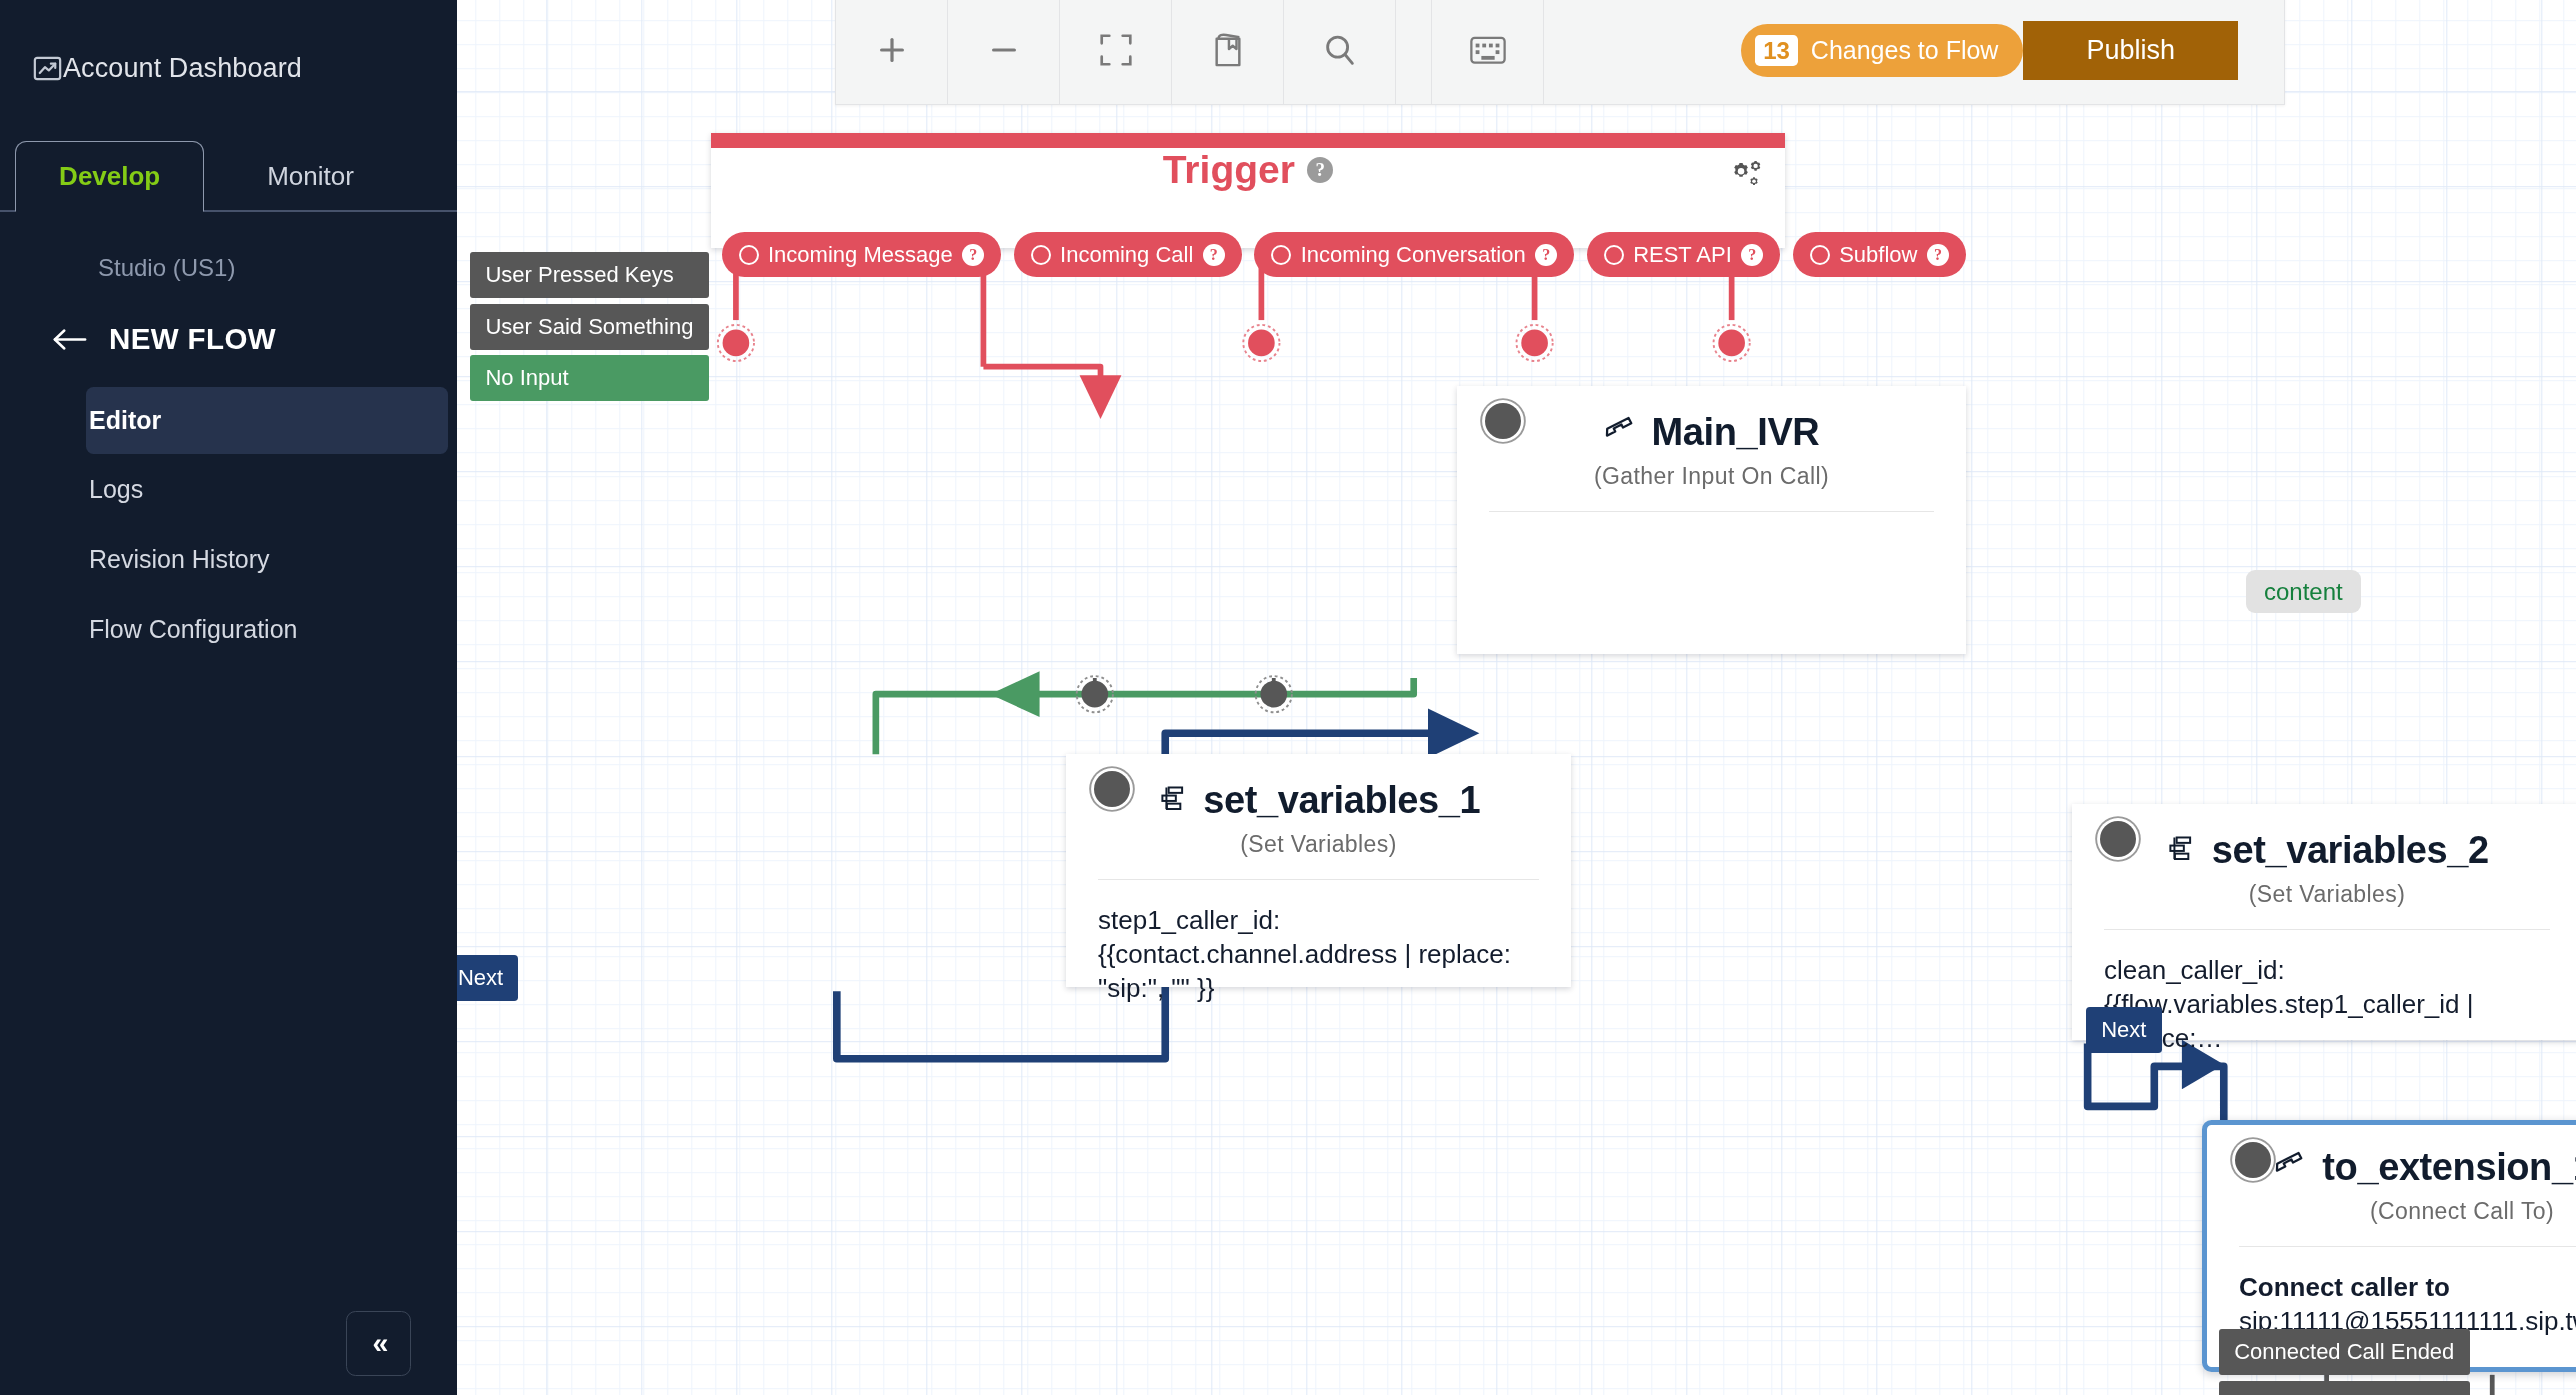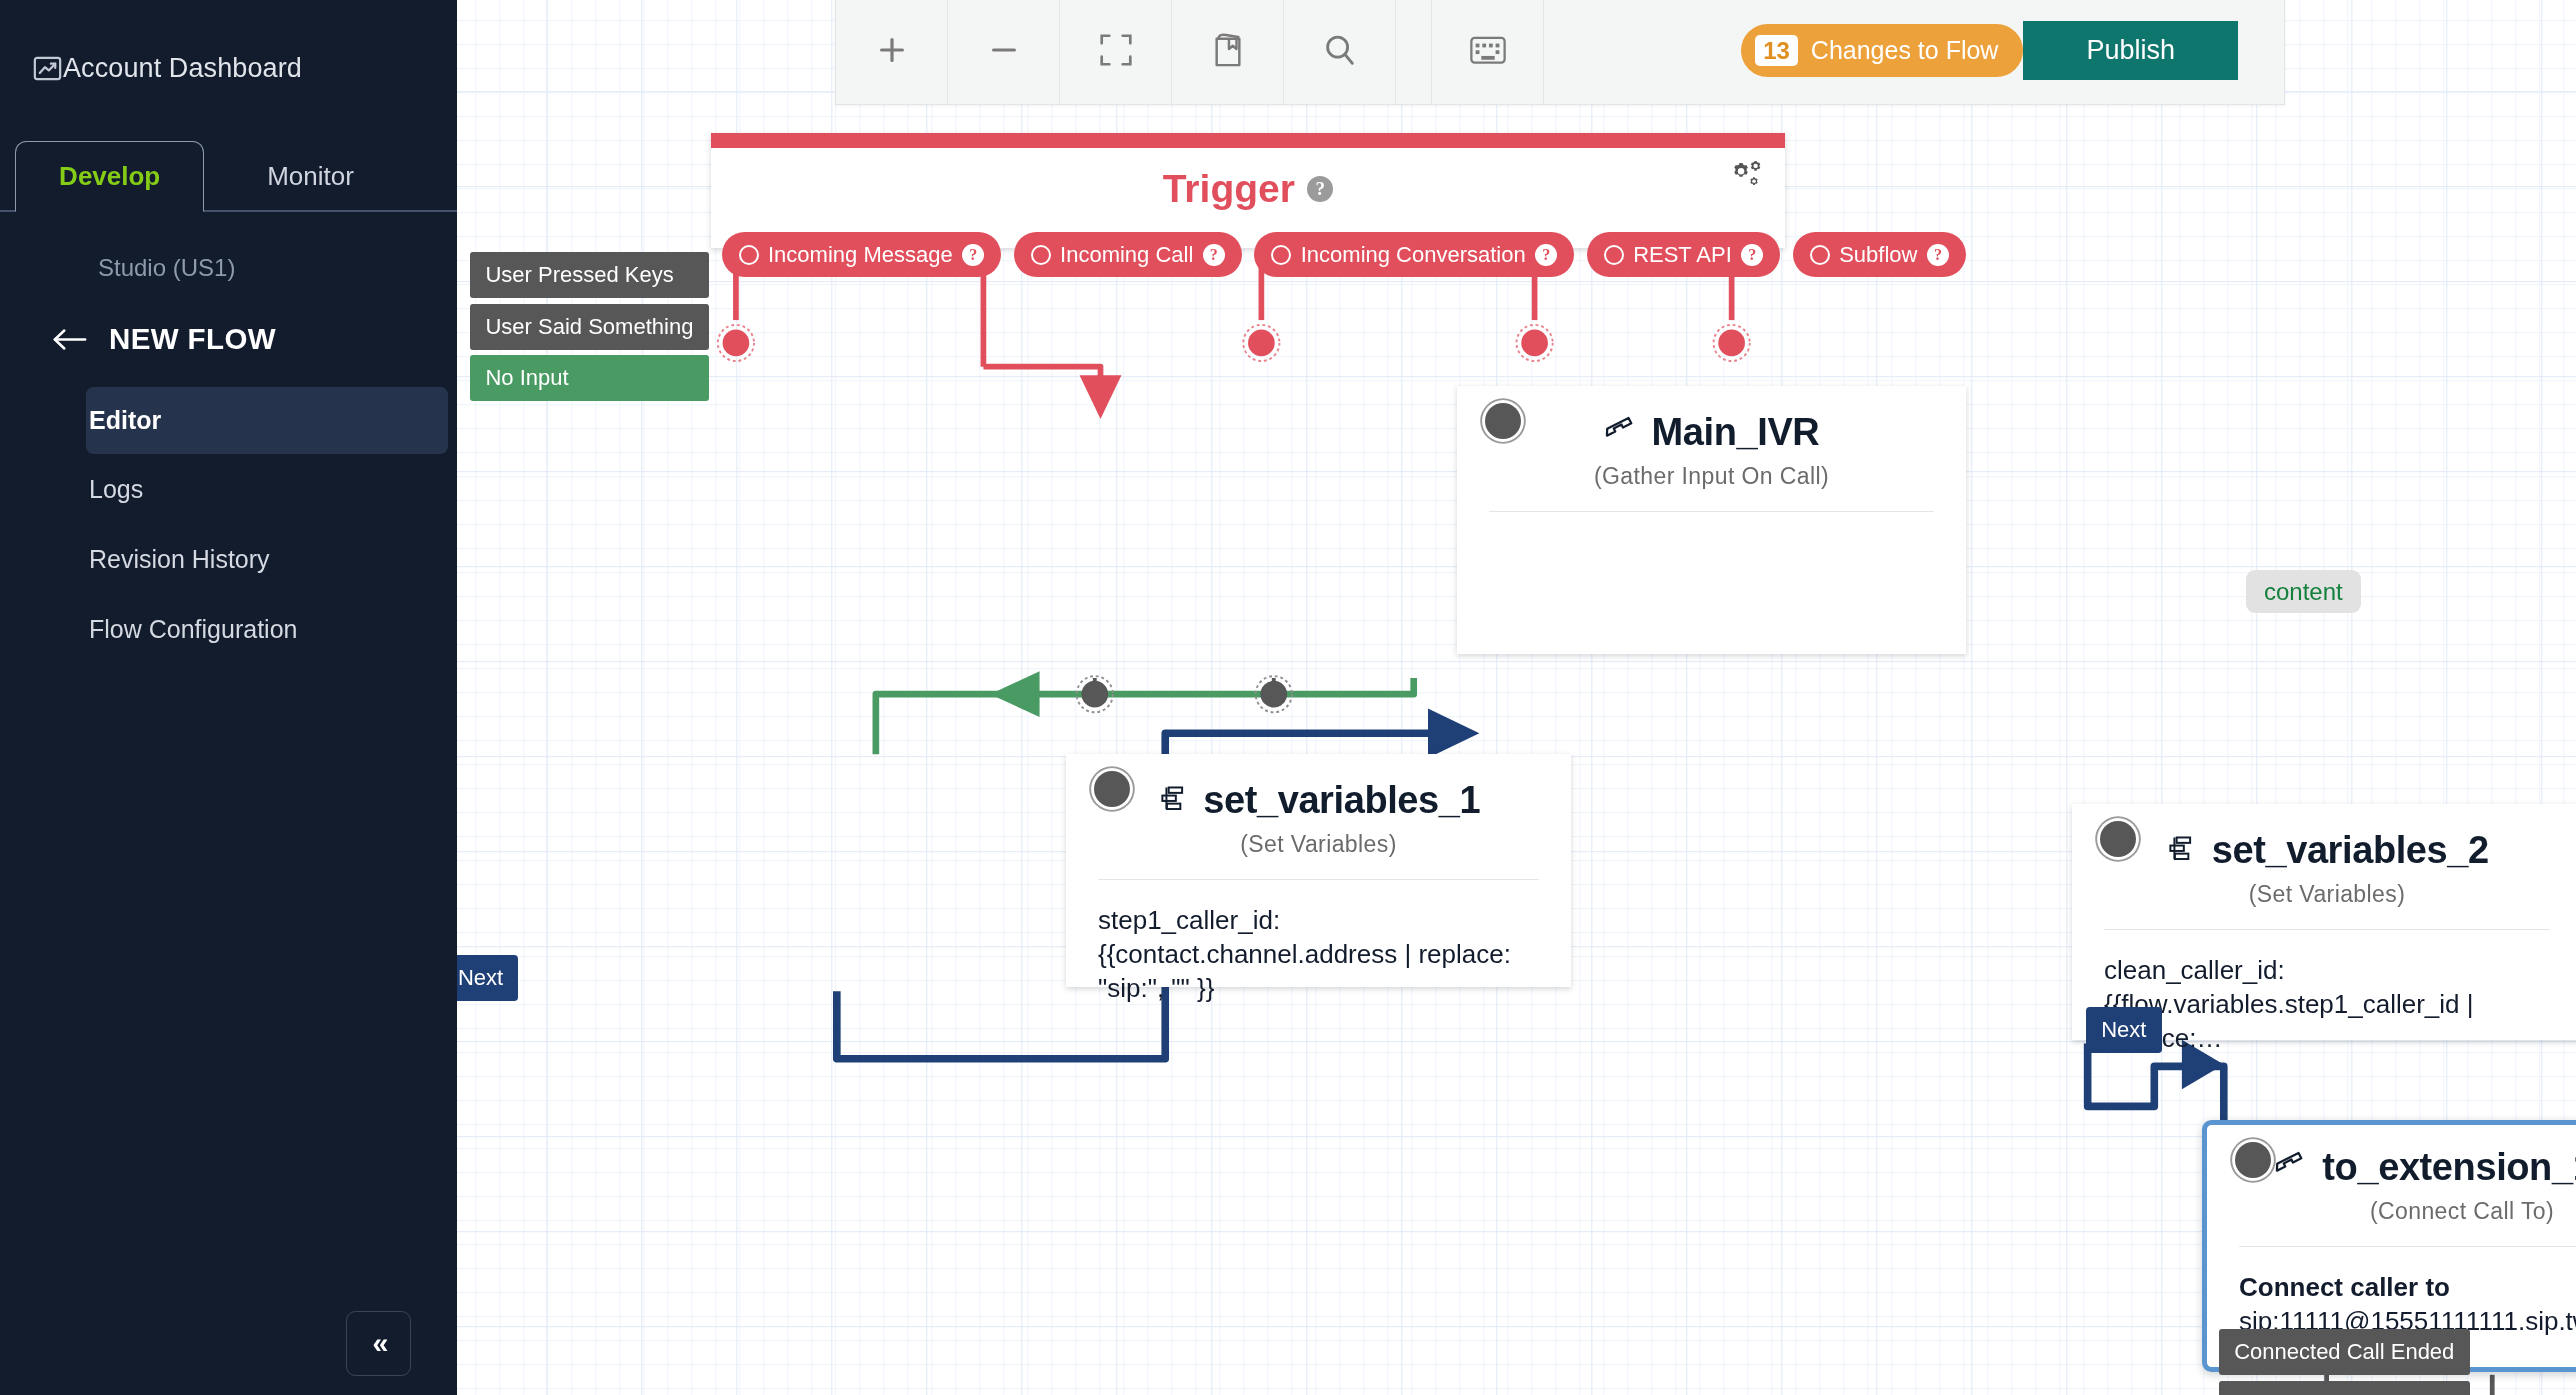--- a/index.html
+++ b/index.html
@@ -99,21 +99,21 @@
     height:53px; margin:28px 0 0 27px; padding:0 25px 0 13.3px;
     background:#eda13a; border-radius:27px; color:#fff;
     display:flex; align-items:center; gap:12.4px; font-size:25px;
   }
   #changes-count{
     background:#fff; color:#e09020; font-weight:bold;
     border-radius:4.8px; padding:2.9px 8.6px; font-size:24px; line-height:1.05;
   }
   #publish-btn{
     height:59px; margin:25px 46px 0 auto; padding:0 63px;
-    background:#0f766e; color:#fff; font-size:27px;
+    background:#a16207; color:#fff; font-size:27px;
     display:flex; align-items:center; justify-content:center;
   }
 
   
   .card{
     position:absolute; background:#fff;
     box-shadow:0 1.9px 5.7px rgba(20,30,50,.18); z-index:30;
   }
   .card-top-bar{ height:15.2px; background:#e14f5d; }
   .hdr{ position:relative; text-align:center; }
@@ -137,21 +137,21 @@
     background:#575757; color:#fff; font-size:22px; white-space:nowrap;
     border-radius:2.9px;
   }
   .port.green{ background:#4a9a63; }
   .port.blue{ background:#1f4076; border-radius:3.8px; }
 
   
   #trigger-card{ left:254px; top:133px; width:1074px; height:115px; }
   #trigger-title{
     text-align:center; font-size:39px; font-weight:bold; color:#e14f5d;
-    padding-top:19px; display:flex; align-items:center; justify-content:center; gap:12.4px;
+    display:flex; align-items:center; justify-content:center; gap:12.4px;
   }
   .qmark{
     display:inline-flex; align-items:center; justify-content:center;
     width:26px; height:26px; border-radius:50%; background:#9b9b9b;
     color:#fff; font-size:19px; font-weight:bold; font-family:"Liberation Serif", serif;
   }
   .qmark.sm{ width:22px; height:22px; font-size:16px; background:#fff; color:#e14f5d; }
   #gear-icon{ position:absolute; right:23px; top:23px; width:40px; height:40px; }
   #trigger-ports{
     position:absolute; left:10.5px; top:99px; display:flex; gap:12.4px; z-index:35;

